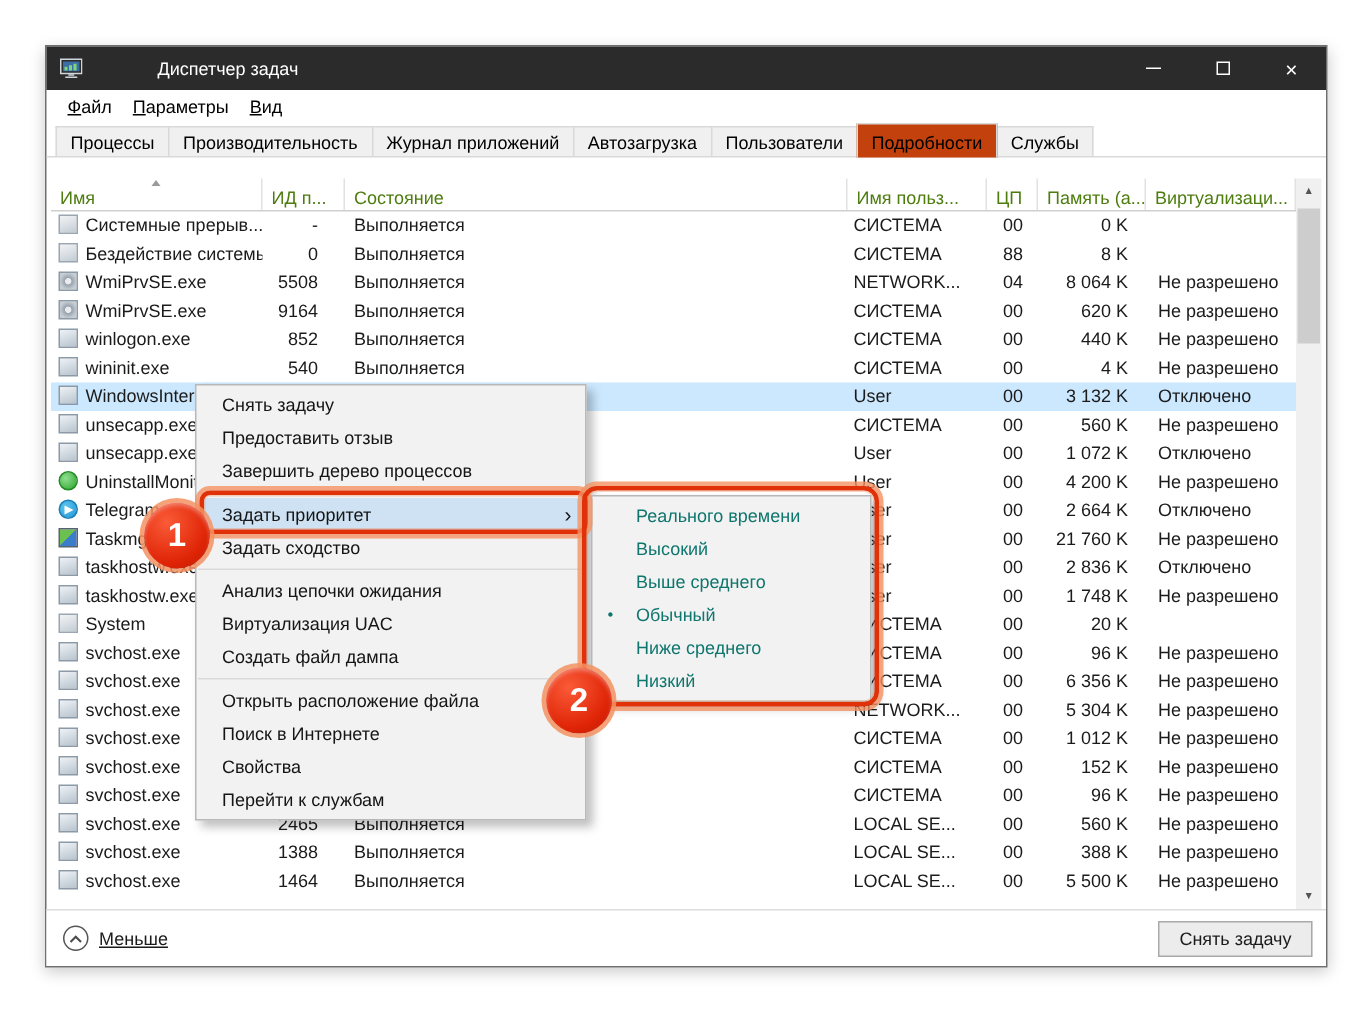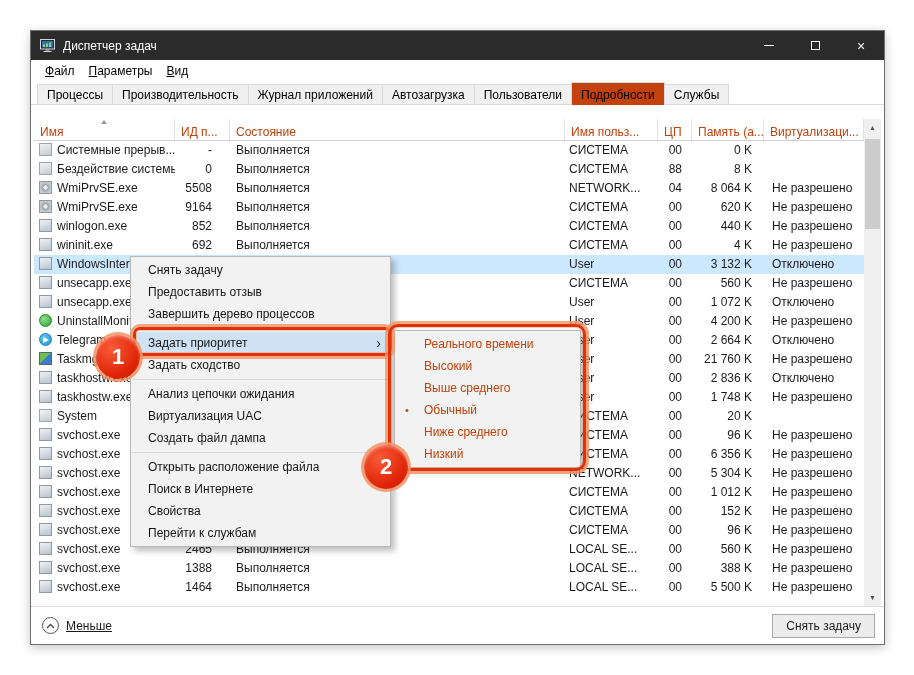--- a/index.html
+++ b/index.html
@@ -2,21 +2,21 @@
 <html><head>
 <meta charset="utf-8">
 <style>
   * { box-sizing: border-box; margin: 0; padding: 0; }
   body { background: #fff; font-family: "Liberation Sans", sans-serif; }
   .page { position: relative; width: 914px; height: 675px; background: #fff; overflow: hidden; }
 
   
   .window { position: absolute; left: 30px; top: 30px; width: 855px; height: 615px;
             background: #fff; border: 1px solid #6f6f6f; box-shadow: 0 3px 10px rgba(0,0,0,.22); }
-  .titlebar { height: 29px; background: #2b2b2b; display: flex; align-items: center; color: #fff; }
+  .titlebar { height: 29px; background: #2b2b2b; display: flex; align-items: center; color: #fff; gap: 42px; }
   .app-icon { margin-left: 9px; display: flex; }
   .title-text { font-size: 12px; margin-left: 8px; flex: 1; }
   .win-controls { display: flex; height: 100%; }
   .win-btn { width: 46px; height: 100%; display: flex; align-items: center; justify-content: center; }
   .glyph-min { width: 10px; height: 1px; background: #fff; display: block; }
   .glyph-max { width: 9px; height: 9px; border: 1px solid #fff; display: block; }
   .glyph-close { font-size: 14px; color: #fff; line-height: 1; }
 
   .menubar { height: 22px; display: flex; align-items: center; padding-left: 7px; font-size: 12px; color: #000; }
   .mb-item { display: inline-block; padding: 2px 7px; }
@@ -24,21 +24,21 @@
 
   .tabstrip { display: flex; align-items: flex-end; padding-left: 6px; height: 23px; border-bottom: 1px solid #d9d9d9; }
   .tab { font-size: 12px; padding: 3px 9px 2px; background: #f0f0f0; border: 1px solid #d9d9d9;
          border-bottom: none; margin-right: -1px; height: 20px; white-space: nowrap; position: relative; }
   .tab.active { background: #c2410c; height: 23px; padding-top: 5px; margin-bottom: -1px; z-index: 2; }
 
   
   .table { position: absolute; left: 3px; right: 3px; top: 88px; bottom: 38px; font-size: 12px; }
   .thead, .trow { display: grid; grid-template-columns: 141px 55px 335px 93px 34px 72px minmax(0,1fr); }
   .thead { height: 22px; margin-right: 17px; border-bottom: 1px solid #cfcfcf; }
-  .hcell { border-right: 1px solid #e2e2e2; padding: 6px 6px 0; color: #c2410c;
+  .hcell { border-right: 1px solid #e2e2e2; padding: 6px 6px 0; color: #4d7c0f;
            white-space: nowrap; overflow: hidden; position: relative; }
   .sort-caret { position: absolute; left: 48%; top: 1px; width: 0; height: 0;
                 border-left: 3px solid transparent; border-right: 3px solid transparent;
                 border-bottom: 4px solid #9a9a9a; }
   .tbody { position: absolute; top: 22px; left: 0; right: 17px; bottom: 0; overflow: hidden; }
   .trow { height: 19px; line-height: 19px; color: #1b1b1b; }
   .trow.selected { background: #cce8ff; }
   .cell { white-space: nowrap; overflow: hidden; }
   .c-name { padding-left: 3px; }
   .c-pid { text-align: right; padding-right: 18px; }
@@ -78,21 +78,21 @@
   .cmenu { position: absolute; left: 130px; top: 256px; width: 261px; background: #f2f2f2;
            border: 1px solid #b8b8b8; box-shadow: 4px 4px 6px rgba(0,0,0,.25);
            padding: 2px 0; z-index: 10; font-size: 12px; color: #151515; }
   .cm-item { height: 22px; line-height: 22px; padding-left: 17px; position: relative; white-space: nowrap; }
   .cm-item.hl { background: #cfe2f3; }
   .cm-arrow { position: absolute; right: 9px; top: 0; font-size: 14px; }
   .cm-sep { height: 1px; background: #dadada; margin: 3px 1px; }
 
   .smenu { position: absolute; left: 394px; top: 330px; width: 187px; background: #f2f2f2;
            border: 1px solid #b8b8b8; box-shadow: 4px 4px 6px rgba(0,0,0,.25);
-           padding: 2px 0; z-index: 11; font-size: 12px; color: #c2410c; }
+           padding: 2px 0; z-index: 11; font-size: 12px; color: #0f766e; }
   .sm-item { height: 22px; line-height: 22px; padding-left: 29px; position: relative; white-space: nowrap; }
   .sm-bullet { position: absolute; left: 10px; top: 0; font-size: 11px; }
 
   
   .ann-rect { position: absolute; border: 3px solid #e03109; border-radius: 7px;
               box-shadow: 0 0 0 3px rgba(243,146,97,.8), inset 0 0 0 1px rgba(243,146,97,.4);
               z-index: 20; pointer-events: none; }
   .rect-priority { left: 133px; top: 327px; width: 259px; height: 29px; }
   .rect-submenu { left: 388px; top: 324px; width: 198px; height: 147px; border-radius: 10px; }
   .ann-circle { position: absolute; width: 44px; height: 44px; border-radius: 50%;
@@ -201,21 +201,21 @@
             <div class="cell c-name"><span class="ficon app"></span><span>winlogon.exe</span></div>
             <div class="cell c-pid">852</div>
             <div class="cell c-status">Выполняется</div>
             <div class="cell c-user">СИСТЕМА</div>
             <div class="cell c-cpu">00</div>
             <div class="cell c-mem">440 K</div>
             <div class="cell c-virt">Не разрешено</div>
           </div>
           <div class="trow">
             <div class="cell c-name"><span class="ficon app"></span><span>wininit.exe</span></div>
-            <div class="cell c-pid">692</div>
+            <div class="cell c-pid">540</div>
             <div class="cell c-status">Выполняется</div>
             <div class="cell c-user">СИСТЕМА</div>
             <div class="cell c-cpu">00</div>
             <div class="cell c-mem">4 K</div>
             <div class="cell c-virt">Не разрешено</div>
           </div>
           <div class="trow selected">
             <div class="cell c-name"><span class="ficon app"></span><span>WindowsIntern...</span></div>
             <div class="cell c-pid"></div>
             <div class="cell c-status"></div>

